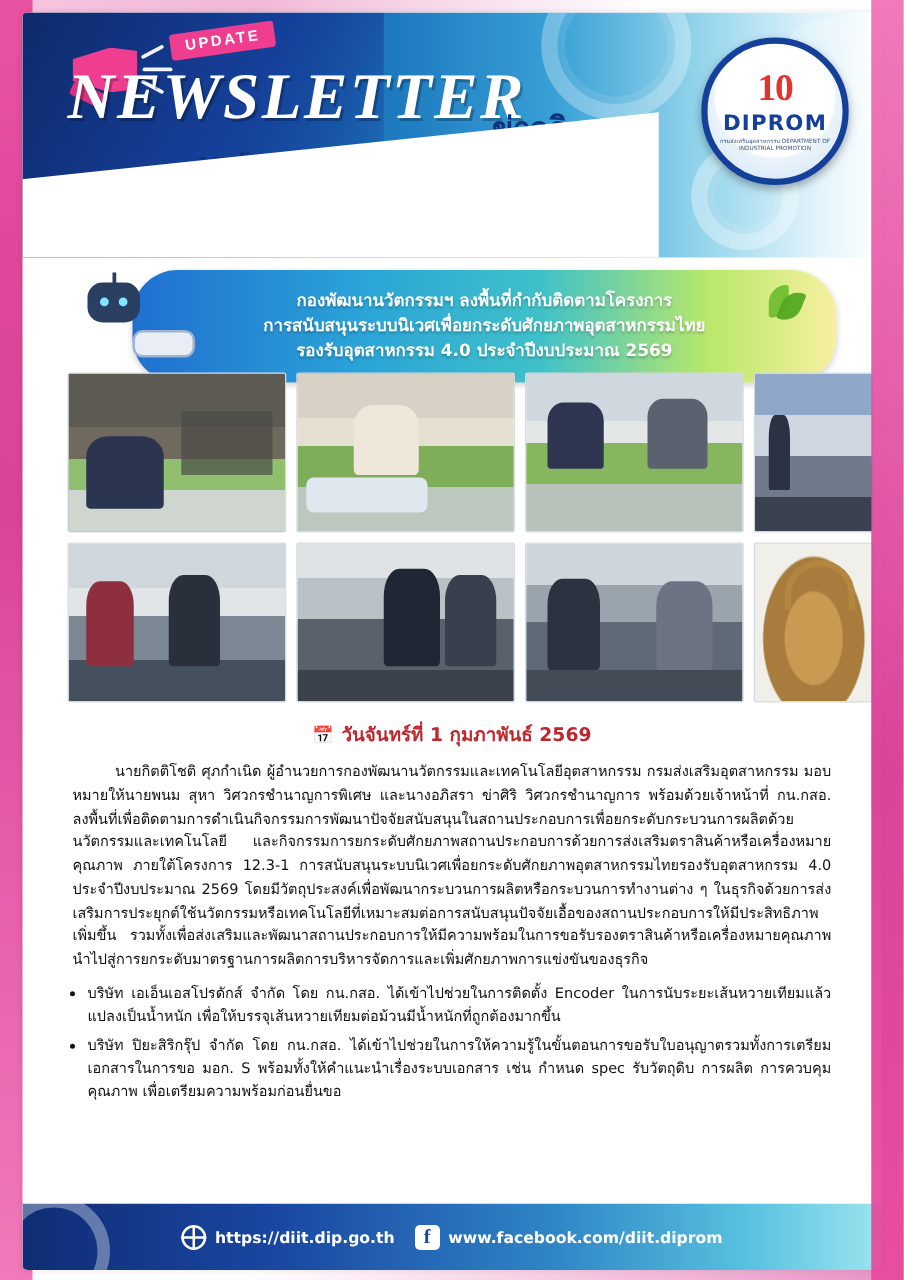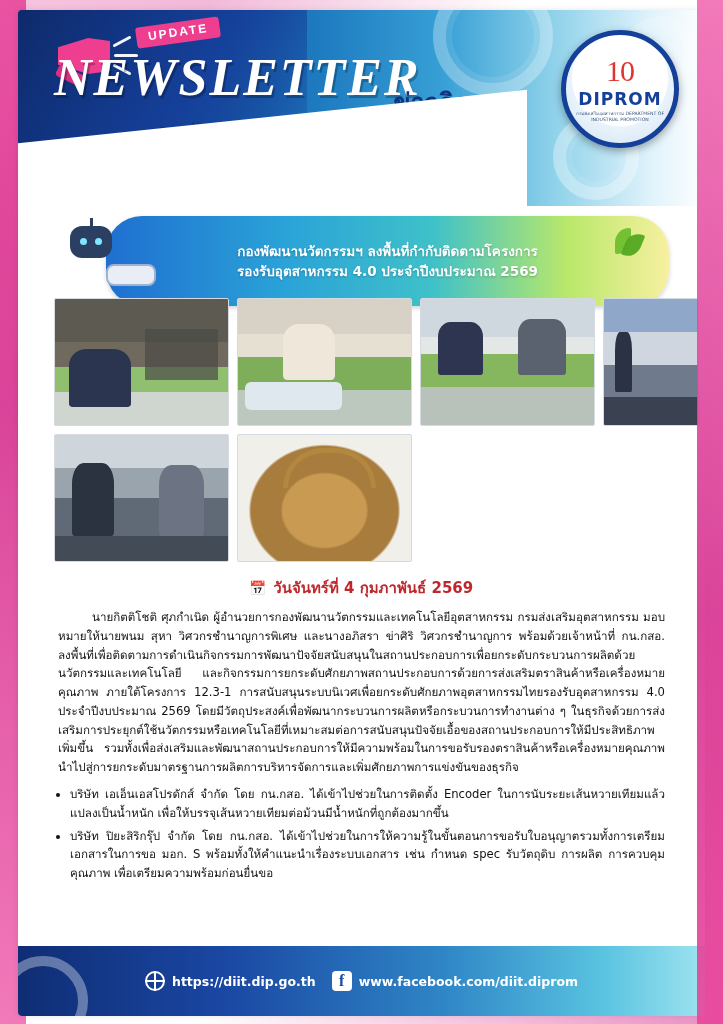--- a/index.html
+++ b/index.html
@@ -113,21 +113,21 @@
   .logo{
     position:absolute; right:26px; top:20px; width:118px; height:118px;
     border-radius:50%;
     background: radial-gradient(circle at 50% 40%, #ffffff 0 56%, #eaf3fb 58%, #cfe2f3 100%);
     border:5px solid #15409a;
     box-shadow:0 3px 8px rgba(0,0,0,.35);
     display:flex; flex-direction:column; align-items:center; justify-content:center;
   }
   .logo .mark{
     font-family:"Liberation Serif", serif;
-    font-size:30px; font-weight:normal; color:#e2342f; line-height:1;
+    font-size:30px; font-weight:bold; color:#e2342f; line-height:1;
     letter-spacing:-1px;
   }
   .logo .brand{ font-size:17px; font-weight:bold; color:#15409a; margin-top:3px; letter-spacing:1px;}
   .logo .sub{ font-size:4.6px; color:#33507f; margin-top:2px; text-align:center; line-height:1.25; max-width:90px;}
 
   
   .ribbon-wrap{
     position:relative;
     margin:10px 36px 0 36px;
     height:70px;
@@ -259,21 +259,21 @@
     line-height:1.62;
     color:#111111;
     text-align:justify;
   }
   ul.bullets li{ margin-bottom:4px; }
   ul.bullets li::marker{ color:#111; }
 
   
   .footer{
     position:absolute; left:0; right:0; bottom:0;
-    height:70px;
+    height:53px;
     background: linear-gradient(90deg,#0f2d74 0%, #1a47a3 30%, #2f86c6 62%, #59c3e0 85%, #9ee3ef 100%);
     display:flex; align-items:center; justify-content:center; gap:16px;
   }
   .footer .item{ display:flex; align-items:center; gap:7px; color:#ffffff; font-size:12.5px; font-weight:bold;}
   .globe{
     width:20px; height:20px; border-radius:50%;
     border:2px solid #ffffff; position:relative; flex:none;
   }
   .globe::before{ content:""; position:absolute; left:50%; top:-2px; width:0; height:20px; border-left:2px solid #fff; transform:translateX(-1px);}
   .globe::after{ content:""; position:absolute; top:50%; left:-2px; width:20px; height:0; border-top:2px solid #fff; transform:translateY(-1px);}
@@ -324,20 +324,21 @@
         <div class="sub">กรมส่งเสริมอุตสาหกรรม DEPARTMENT OF INDUSTRIAL PROMOTION</div>
       </div>
 
       <div class="hdr-white-wedge"></div>
     </div>
 
     <div class="ribbon-wrap">
       <div class="ribbon">
         <div class="lines">
           <div>กองพัฒนานวัตกรรมฯ ลงพื้นที่กำกับติดตามโครงการ</div>
+          <div>การสนับสนุนระบบนิเวศเพื่อยกระดับศักยภาพอุตสาหกรรมไทย</div>
           <div>รองรับอุตสาหกรรม 4.0 ประจำปีงบประมาณ 2569</div>
         </div>
       </div>
       <div class="robot">
         <div class="ant"></div>
         <div class="head"></div>
         <div class="eye l"></div>
         <div class="eye r"></div>
         <div class="body"></div>
       </div>
@@ -353,30 +354,36 @@
         </div>
       <div class="ph p2">
           <span class="cap">ประชุมหารือรอบโต๊ะสีเขียว</span>
         </div>
       <div class="ph p3">
           <span class="cap">คณะทำงานรอบโต๊ะประชุม</span>
         </div>
       <div class="ph p4">
           <span class="cap">ถ่ายภาพหมู่หน้าอาคาร</span>
         </div>
+      <div class="ph p6">
+          <span class="cap">เยี่ยมชมสถานประกอบการ</span>
+        </div>
+      <div class="ph p7">
+          <span class="cap">ตรวจเยี่ยมสายการผลิต</span>
+        </div>
       <div class="ph p8">
           <span class="cap">ลงพื้นที่คลังสินค้า</span>
         </div>
       <div class="ph p9">
           <span class="cap">ตะกร้าสานหวาย</span>
         </div>
     </div>
 
     <div class="date-row">
-      <span class="cal">📅</span><span>วันจันทร์ที่ 4 กุมภาพันธ์ 2569</span>
+      <span class="cal">📅</span><span>วันจันทร์ที่ 1 กุมภาพันธ์ 2569</span>
     </div>
 
     <div class="body">
       <p>นายกิตติโชติ ศุภกำเนิด ผู้อำนวยการกองพัฒนานวัตกรรมและเทคโนโลยีอุตสาหกรรม กรมส่งเสริมอุตสาหกรรม มอบหมายให้นายพนม สุหา วิศวกรชำนาญการพิเศษ และนางอภิสรา ข่าศิริ วิศวกรชำนาญการ พร้อมด้วยเจ้าหน้าที่ กน.กสอ. ลงพื้นที่เพื่อติดตามการดำเนินกิจกรรมการพัฒนาปัจจัยสนับสนุนในสถานประกอบการเพื่อยกระดับกระบวนการผลิตด้วยนวัตกรรมและเทคโนโลยี และกิจกรรมการยกระดับศักยภาพสถานประกอบการด้วยการส่งเสริมตราสินค้าหรือเครื่องหมายคุณภาพ ภายใต้โครงการ 12.3-1 การสนับสนุนระบบนิเวศเพื่อยกระดับศักยภาพอุตสาหกรรมไทยรองรับอุตสาหกรรม 4.0 ประจำปีงบประมาณ 2569 โดยมีวัตถุประสงค์เพื่อพัฒนากระบวนการผลิตหรือกระบวนการทำงานต่าง ๆ ในธุรกิจด้วยการส่งเสริมการประยุกต์ใช้นวัตกรรมหรือเทคโนโลยีที่เหมาะสมต่อการสนับสนุนปัจจัยเอื้อของสถานประกอบการให้มีประสิทธิภาพเพิ่มขึ้น รวมทั้งเพื่อส่งเสริมและพัฒนาสถานประกอบการให้มีความพร้อมในการขอรับรองตราสินค้าหรือเครื่องหมายคุณภาพนำไปสู่การยกระดับมาตรฐานการผลิตการบริหารจัดการและเพิ่มศักยภาพการแข่งขันของธุรกิจ</p>
     </div>
 
     <ul class="bullets">
       <li>บริษัท เอเอ็นเอสโปรดักส์ จำกัด โดย กน.กสอ. ได้เข้าไปช่วยในการติดตั้ง Encoder ในการนับระยะเส้นหวายเทียมแล้วแปลงเป็นน้ำหนัก เพื่อให้บรรจุเส้นหวายเทียมต่อม้วนมีน้ำหนักที่ถูกต้องมากขึ้น</li>
       <li>บริษัท ปิยะสิริกรุ๊ป จำกัด โดย กน.กสอ. ได้เข้าไปช่วยในการให้ความรู้ในขั้นตอนการขอรับใบอนุญาตรวมทั้งการเตรียมเอกสารในการขอ มอก. S พร้อมทั้งให้คำแนะนำเรื่องระบบเอกสาร เช่น กำหนด spec รับวัตถุดิบ การผลิต การควบคุมคุณภาพ เพื่อเตรียมความพร้อมก่อนยื่นขอ</li>
     </ul>

